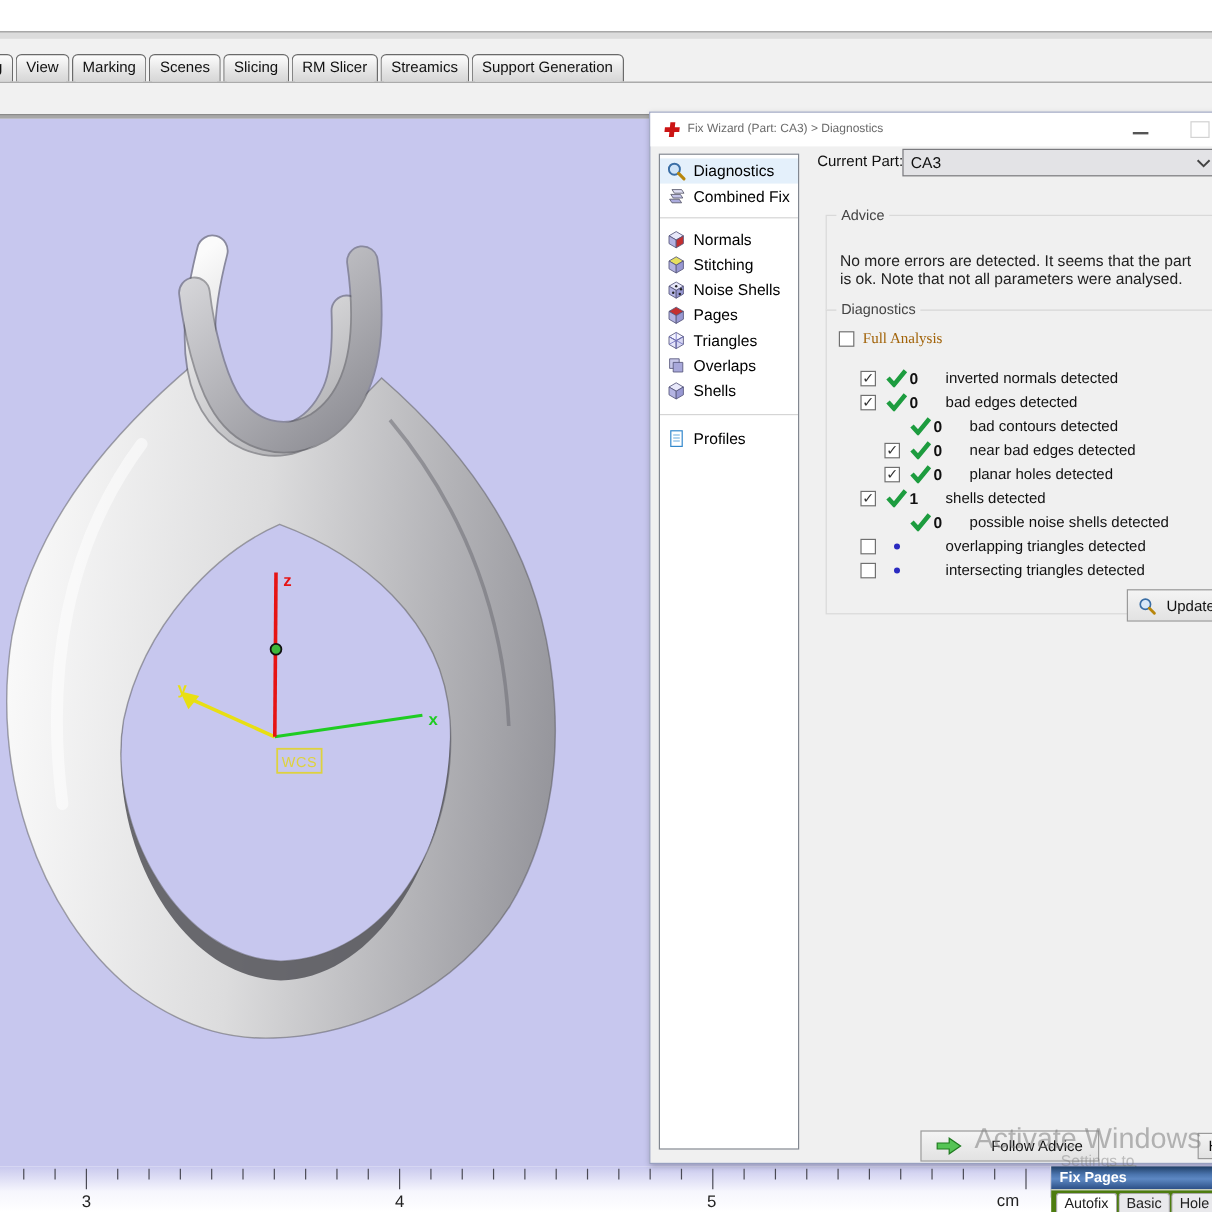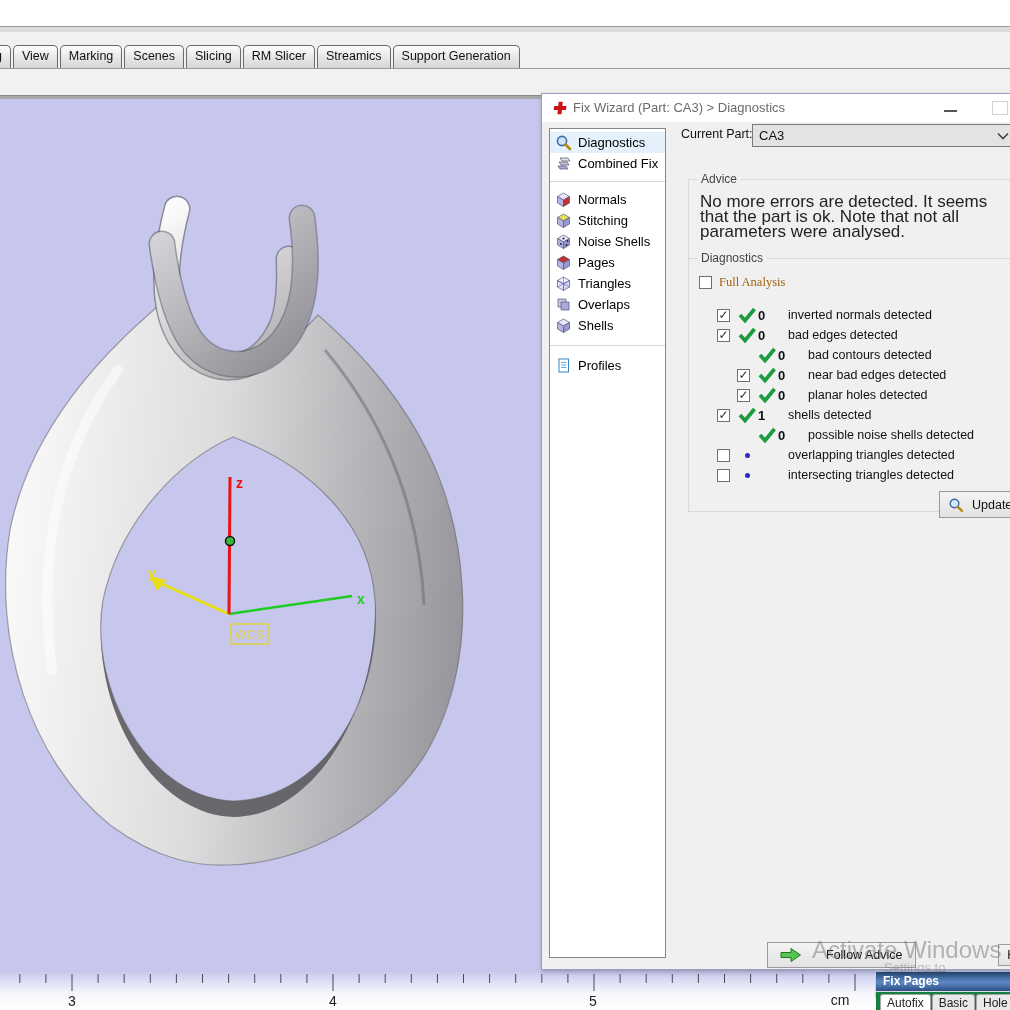--- a/index.html
+++ b/index.html
@@ -22,40 +22,40 @@
   .viewport{position:absolute;top:99px;left:0;width:1010px;height:873px;background:#c7c7ee;}
   #scene{position:absolute;left:0;top:99px;width:1010px;height:873px;}
   
   .ruler{position:absolute;top:972px;left:0;width:1010px;height:38px;z-index:10;
     background:linear-gradient(#c9c9ee,#f6f6fd 55%,#ffffff);}
   
   .dialog{position:absolute;left:541px;top:93px;width:472px;height:877px;z-index:20;
     background:#f0f0f0;border:1px solid #98a0c0;box-shadow:1px 2px 5px rgba(0,0,0,.25);overflow:visible;box-sizing:border-box;}
   .titlebar{position:absolute;left:0;top:0;width:100%;height:28px;background:#ffffff;}
   .title-icon{position:absolute;left:11px;top:7px;width:14px;height:14px;}
-  .title-text{position:absolute;left:31px;top:0;line-height:28px;font-size:13px;color:#6b6b6b;white-space:nowrap;}
+  .title-text{position:absolute;left:31px;top:0;line-height:28px;font-size:10px;color:#6b6b6b;white-space:nowrap;}
   .btn-min{position:absolute;left:402px;top:12px;width:13px;height:4px;border-bottom:2px solid #555;}
   .btn-max{position:absolute;left:450px;top:7px;width:14px;height:12px;border:1px solid #d2d2d2;background:#fff;}
   
   .pagelist{position:absolute;left:7px;top:34px;width:117px;height:830px;background:#ffffff;
     border:1px solid #828790;box-sizing:border-box;padding-top:3px;}
   .pl-item{display:flex;align-items:center;height:21px;padding-left:5px;font-size:13px;color:#000;cursor:default;}
   .pl-item.selected{background:#e4f0fb;}
   .pl-item .ic{width:17px;height:17px;margin-right:6px;flex:0 0 17px;}
   .pl-divider{border-top:1px solid #d5d5d5;margin:7px 0 7px 0;}
   .pl-divider.big{margin:9px 0 9px 0;}
   
   .cp-label{position:absolute;left:139px;top:33px;font-size:12.5px;color:#111;}
   .cp-select{position:absolute;left:210px;top:30px;width:266px;height:23px;background:#e3e3e6;
     border:1px solid #7a7a7e;box-sizing:border-box;font-size:13px;color:#111;line-height:21px;padding-left:6px;}
   .cp-chevron{position:absolute;left:244px;top:7px;}
   .groupbox{position:absolute;border:1px solid #d9d9d9;background:#f0f0f0;}
   .groupbox .gb-label{position:absolute;top:-8px;left:8px;background:#f0f0f0;padding:0 4px;font-size:12px;color:#444;}
   .gb-advice{left:146px;top:85px;width:330px;height:78px;}
-  .advice-text{position:absolute;left:11px;top:14px;width:302px;font-size:17px;color:#222;line-height:15px;}
+  .advice-text{position:absolute;left:11px;top:30px;width:302px;font-size:13px;color:#222;line-height:15px;}
   .gb-diag{left:146px;top:164px;width:330px;height:252px;}
   .fa-row{position:absolute;left:10px;top:16px;display:flex;align-items:center;font-size:12.5px;color:#a16207;font-family:Liberation Serif, serif;}
   .fa-row .cb{margin-right:7px;}
   #diag-rows{position:absolute;left:0;top:46px;width:330px;}
   .drow{display:flex;align-items:center;height:20px;font-size:12.5px;color:#111;}
   .cb{width:13px;height:13px;box-sizing:border-box;border:1px solid #707070;background:#fff;
     font-size:12px;line-height:11px;text-align:center;color:#333;flex:0 0 13px;}
   .cb.none{border:none;background:transparent;}
   .statusslot{width:22px;margin-left:6px;display:flex;justify-content:center;align-items:center;flex:0 0 22px;}
   .bluedot{width:5px;height:5px;border-radius:50%;background:#2a2ac0;}
@@ -66,21 +66,21 @@
   .btn-update{position:absolute;left:250px;top:232px;width:92px;height:27px;justify-content:flex-start;padding-left:8px;}
   .btn-update .mag{margin-right:8px;}
   .btn-follow{position:absolute;left:225px;top:848px;width:149px;height:26px;justify-content:flex-start;padding-left:12px;}
   .btn-follow .arrow{margin-right:24px;}
   .btn-close{position:absolute;left:381px;top:850px;width:24px;height:22px;margin-top:27px;}
   .btn-help{position:absolute;left:456px;top:850px;width:44px;height:22px;overflow:hidden;}
   
   .fixpages{position:absolute;left:875px;top:972px;width:135px;height:26px;z-index:30;border-left:1px solid #cfcfe0;}
   .fp-header{height:19px;background:linear-gradient(180deg,#203f66 0%,#4a74ad 35%,#5d88c3 55%,#2c4f86 100%);
     color:#fff;font-size:12px;font-weight:bold;line-height:19px;padding-left:7px;}
-  .fp-tabs{height:19px;background:#15803d;display:flex;align-items:flex-end;padding-left:4px;border-top:1px solid #dcdcdc;text-align:center;}
+  .fp-tabs{height:19px;background:#4d7c0f;display:flex;align-items:flex-end;padding-left:4px;border-top:1px solid #dcdcdc;text-align:center;}
   .fp-tab{font-size:12px;color:#222;background:#e9e9ec;border:1px solid #a8a8a8;border-bottom:none;
     border-radius:3px 3px 0 0;padding:1px 6px;margin-right:1px;white-space:nowrap;}
   .fp-tab.active{background:#ffffff;}
   
   .wm1{position:absolute;left:812px;top:936px;font-size:24px;color:rgba(125,125,125,.55);z-index:40;white-space:nowrap;}
   .wm2{position:absolute;left:884px;top:960px;font-size:13px;color:rgba(125,125,125,.45);z-index:25;white-space:nowrap;text-align:right;}
 </style>
 </head>
 <body>
 

